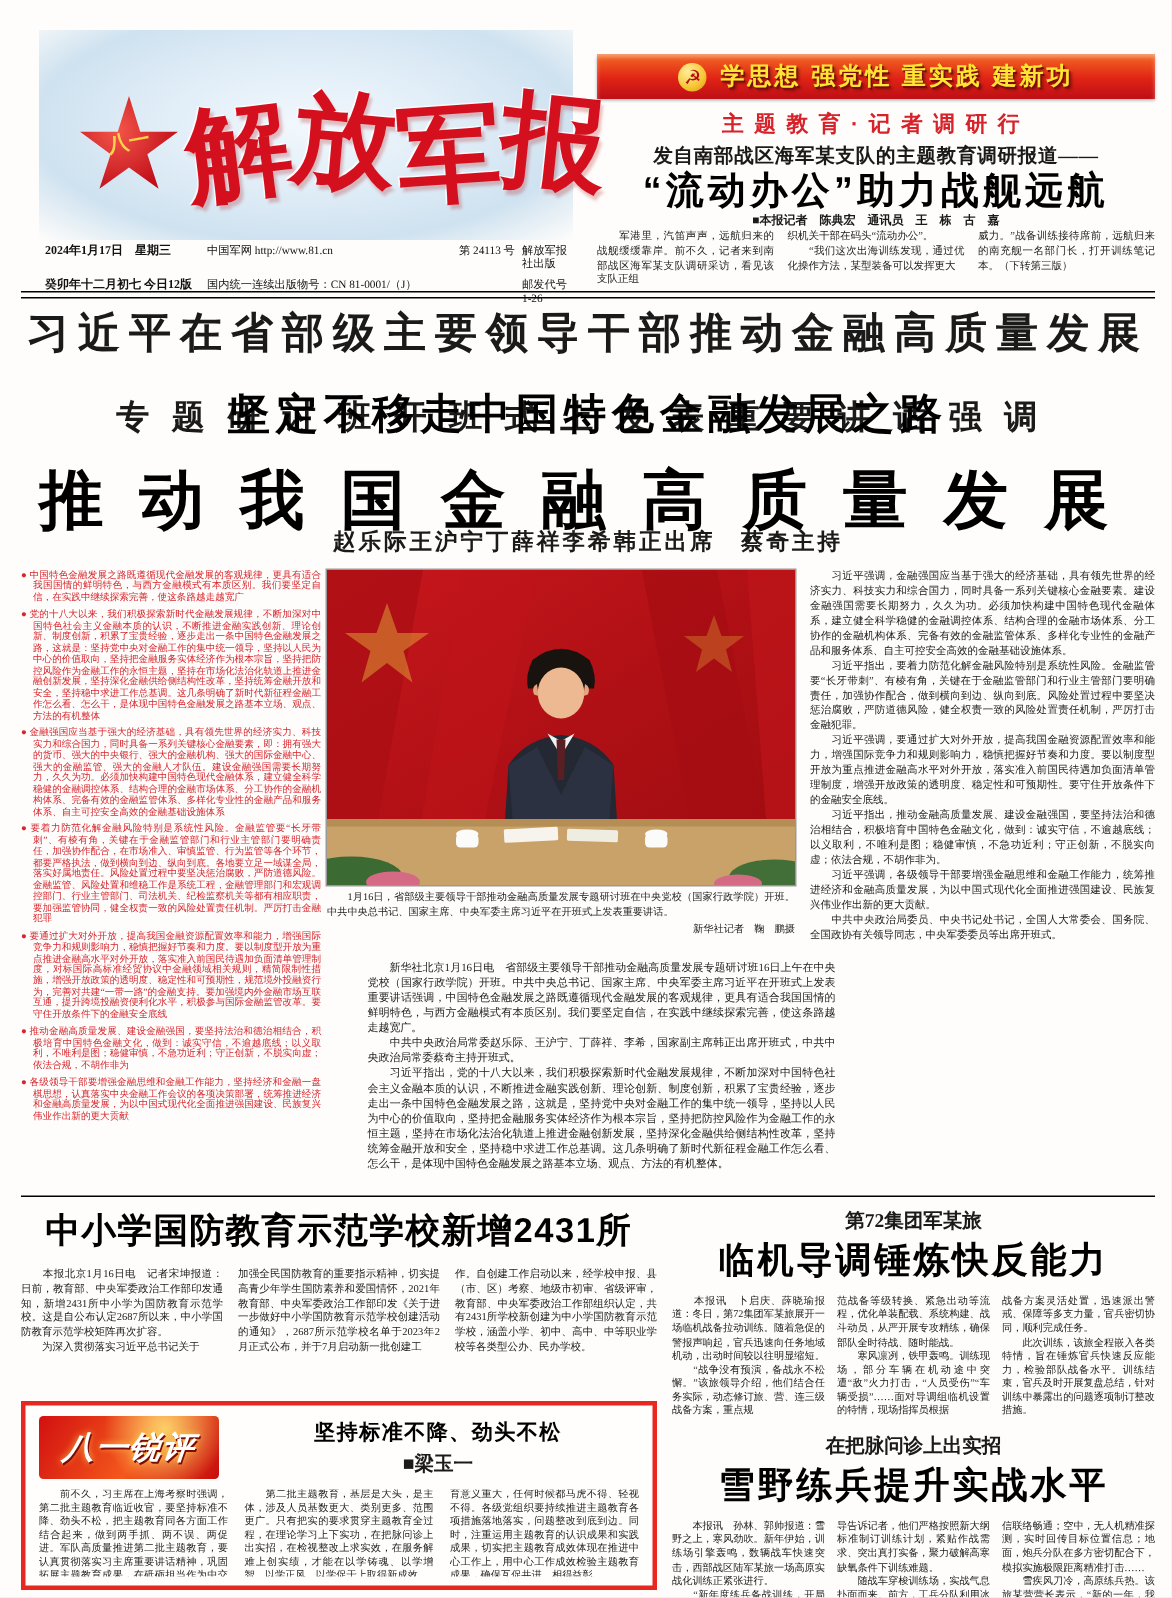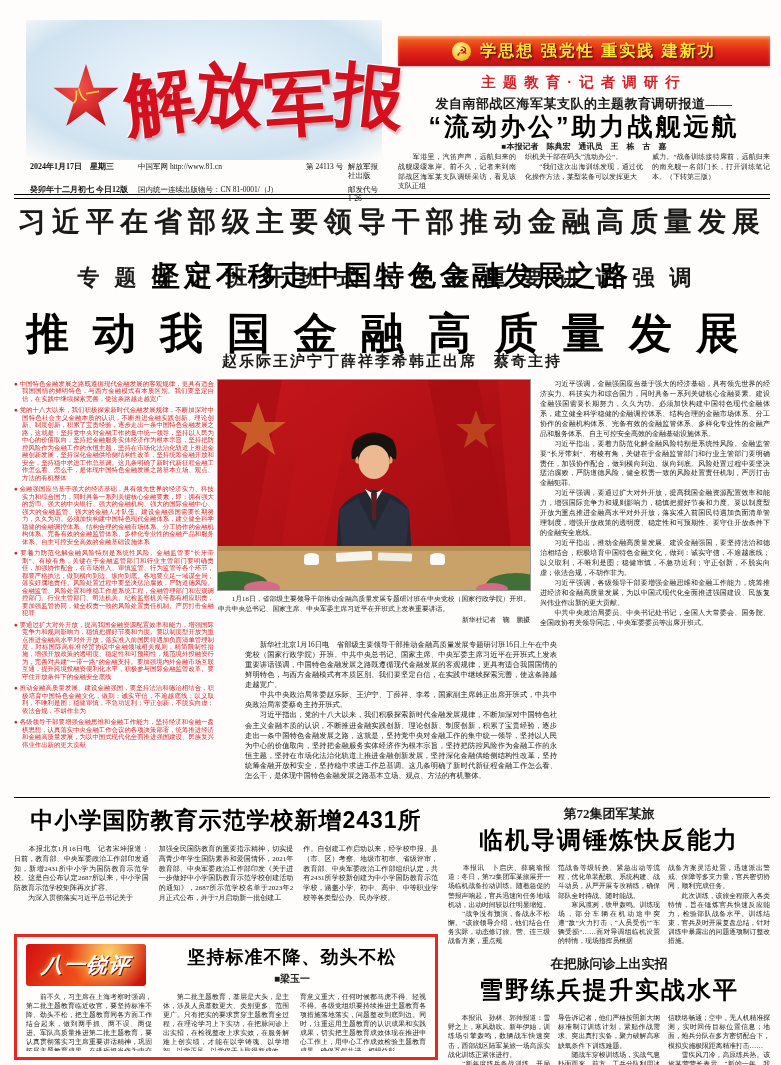--- a/index.html
+++ b/index.html
@@ -78,22 +78,22 @@
       background:#fffefc;box-sizing:border-box;padding:5px 9px 4px 9px;}
   .cm-head{display:flex;align-items:center;gap:12px;height:46px;}
   .cm-logo{flex:0 0 120px;height:42px;border-radius:3px;position:relative;overflow:hidden;
       background:radial-gradient(circle at 70% 20%,rgba(255,230,120,.85),rgba(255,230,120,0) 45%),
                  linear-gradient(120deg,#d21010,#f4581c 55%,#c60d0d);
       display:flex;align-items:center;justify-content:center;}
   .cm-logo span{color:#fff;font-family:"Liberation Sans",sans-serif;font-weight:bold;font-style:italic;
       font-size:21px;letter-spacing:1px;transform:skewX(-6deg);
       text-shadow:1px 1px 0 #7d0b06,0 0 5px #ffd24a;}
   .cm-title-wrap{flex:1;text-align:center;}
-  .cm-title{font-family:"Liberation Sans",sans-serif;font-weight:bold;font-size:18px;letter-spacing:1px;color:#000;}
-  .cm-author{font-size:10px;font-weight:bold;margin-top:3px;text-align:center;}
+  .cm-title{font-family:"Liberation Sans",sans-serif;font-weight:bold;font-size:14px;letter-spacing:1px;color:#000;}
+  .cm-author{font-size:13px;font-weight:bold;margin-top:3px;text-align:center;}
   .cm-cols{display:flex;gap:11px;margin-top:5px;height:58px;overflow:hidden;}
   .cm-col{flex:1;font-size:6.8px;line-height:1.32;text-align:justify;white-space:pre-line;color:#222;}
   
   .br{position:absolute;left:448px;top:805px;width:322px;}
   .br-kicker{text-align:center;font-weight:bold;font-size:13px;margin-bottom:1px;}
   .br-headline{text-align:center;font-family:"Liberation Sans",sans-serif;font-weight:bold;font-size:24px;
       letter-spacing:2px;margin-bottom:7px;color:#000;}
   .br-cols{display:flex;gap:8px;height:82px;overflow:hidden;margin-bottom:10px;}
   .br-col{flex:1;font-size:6.8px;line-height:1.35;text-align:justify;white-space:pre-line;}
   .br-cols.last{height:72px;margin-bottom:0;}

